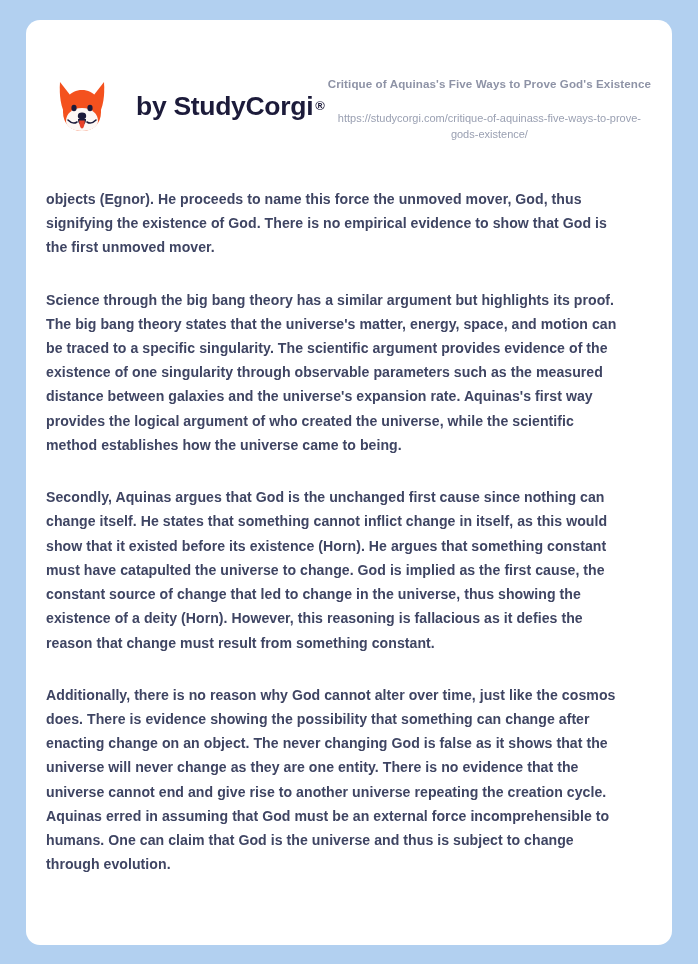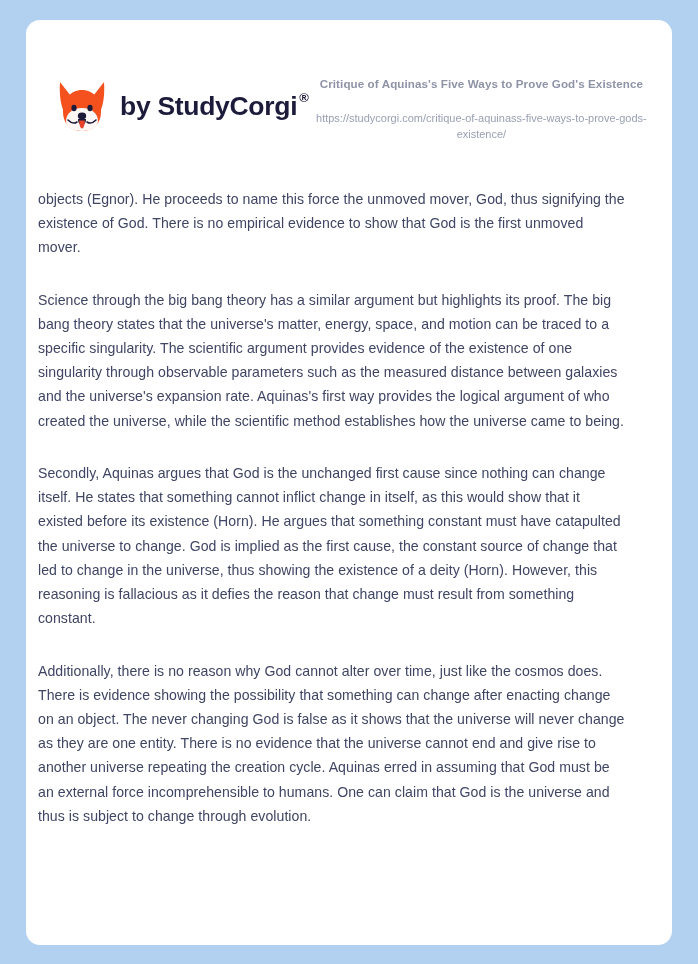--- a/index.html
+++ b/index.html
@@ -38,22 +38,22 @@
     padding-top: 6px;
   }
   .corgi-logo {
     width: 52px;
     height: 56px;
     flex: 0 0 auto;
     display: block;
   }
   .wordmark {
     display: flex;
-    align-items: flex-start;
-    margin-left: 12px;
+    align-items: center;
+    margin-left: 28px;
   }
   .wordmark-text {
     font-size: 26.5px;
     font-weight: bold;
     color: #1c1b3a;
     letter-spacing: -0.3px;
     line-height: 1;
     white-space: nowrap;
   }
   .wordmark-reg {
@@ -78,22 +78,23 @@
     letter-spacing: 0.1px;
   }
   .doc-url {
     font-size: 11px;
     color: #9aa0b2;
     line-height: 1.5;
     margin-top: 17px;
     word-break: break-word;
   }
   .content {
-    padding: 0 44px 0 12px;
+    padding: 0 44px 0 20px;
     margin-top: 44px;
+    font-weight: bold;
   }
   .content p {
     margin: 0 0 28px 0;
     font-size: 14.1px;
     line-height: 1.72;
     color: #3f4563;
     letter-spacing: 0.05px;
   }
 </style>
 </head>

